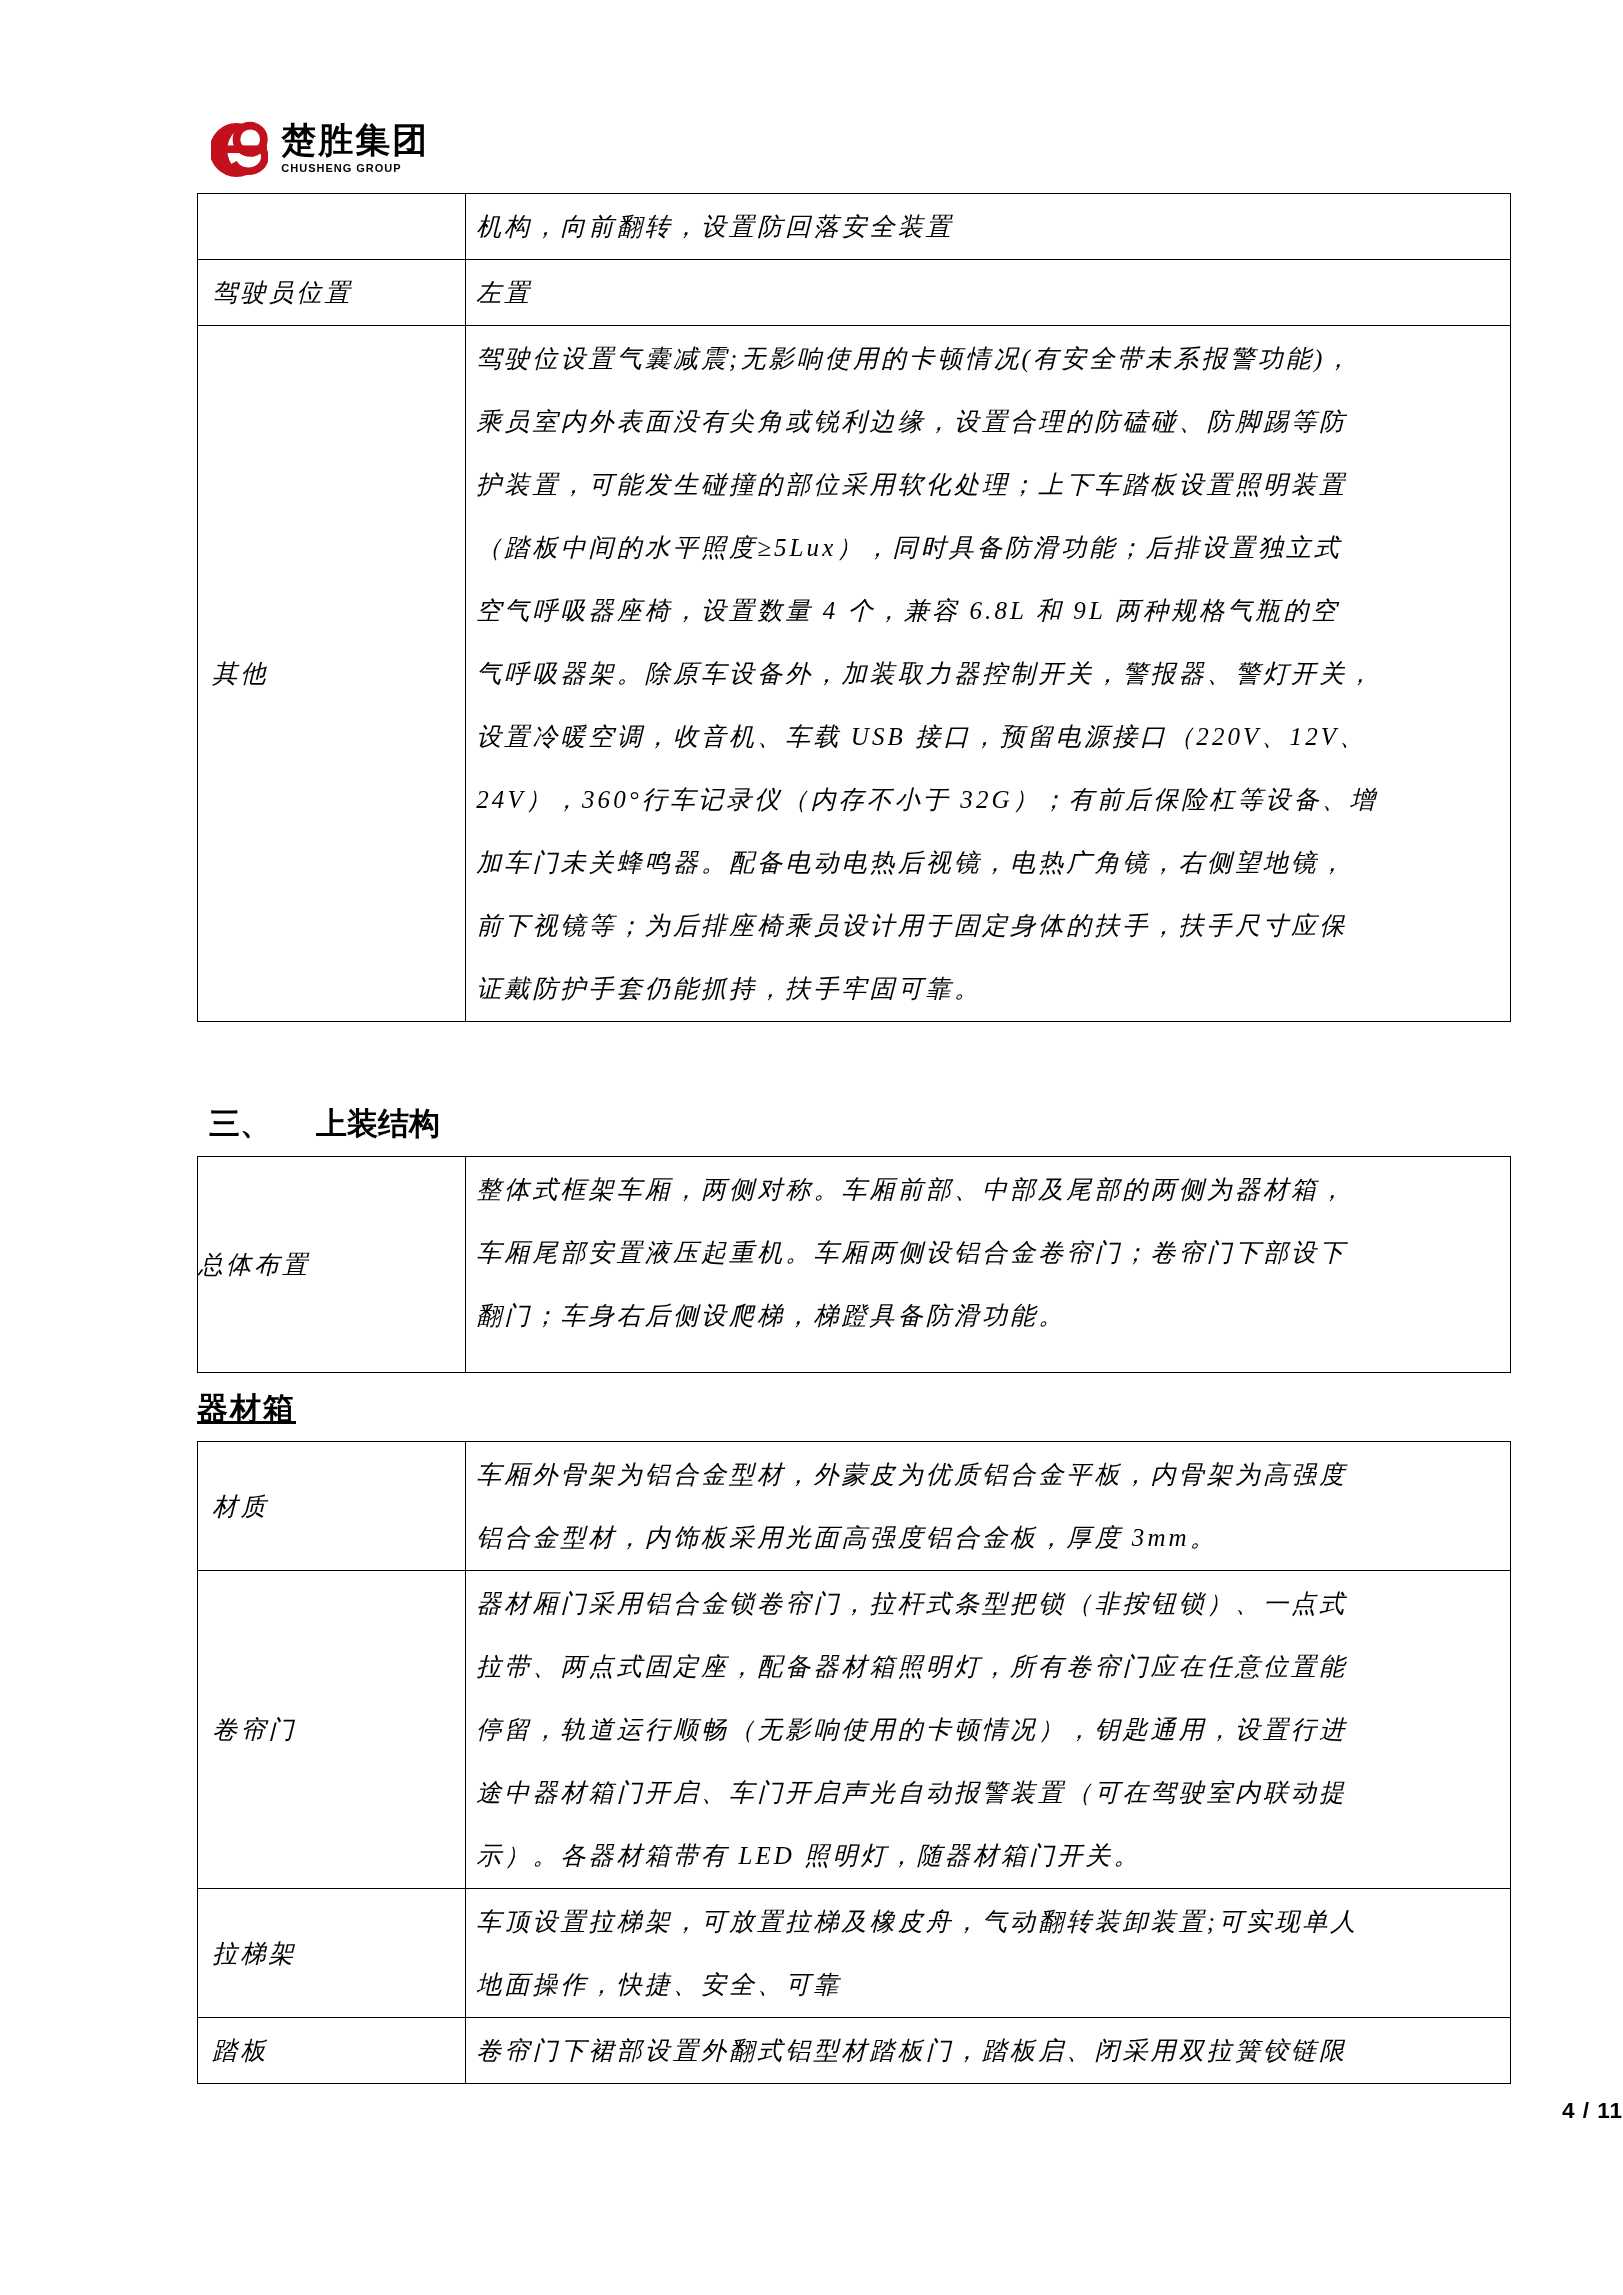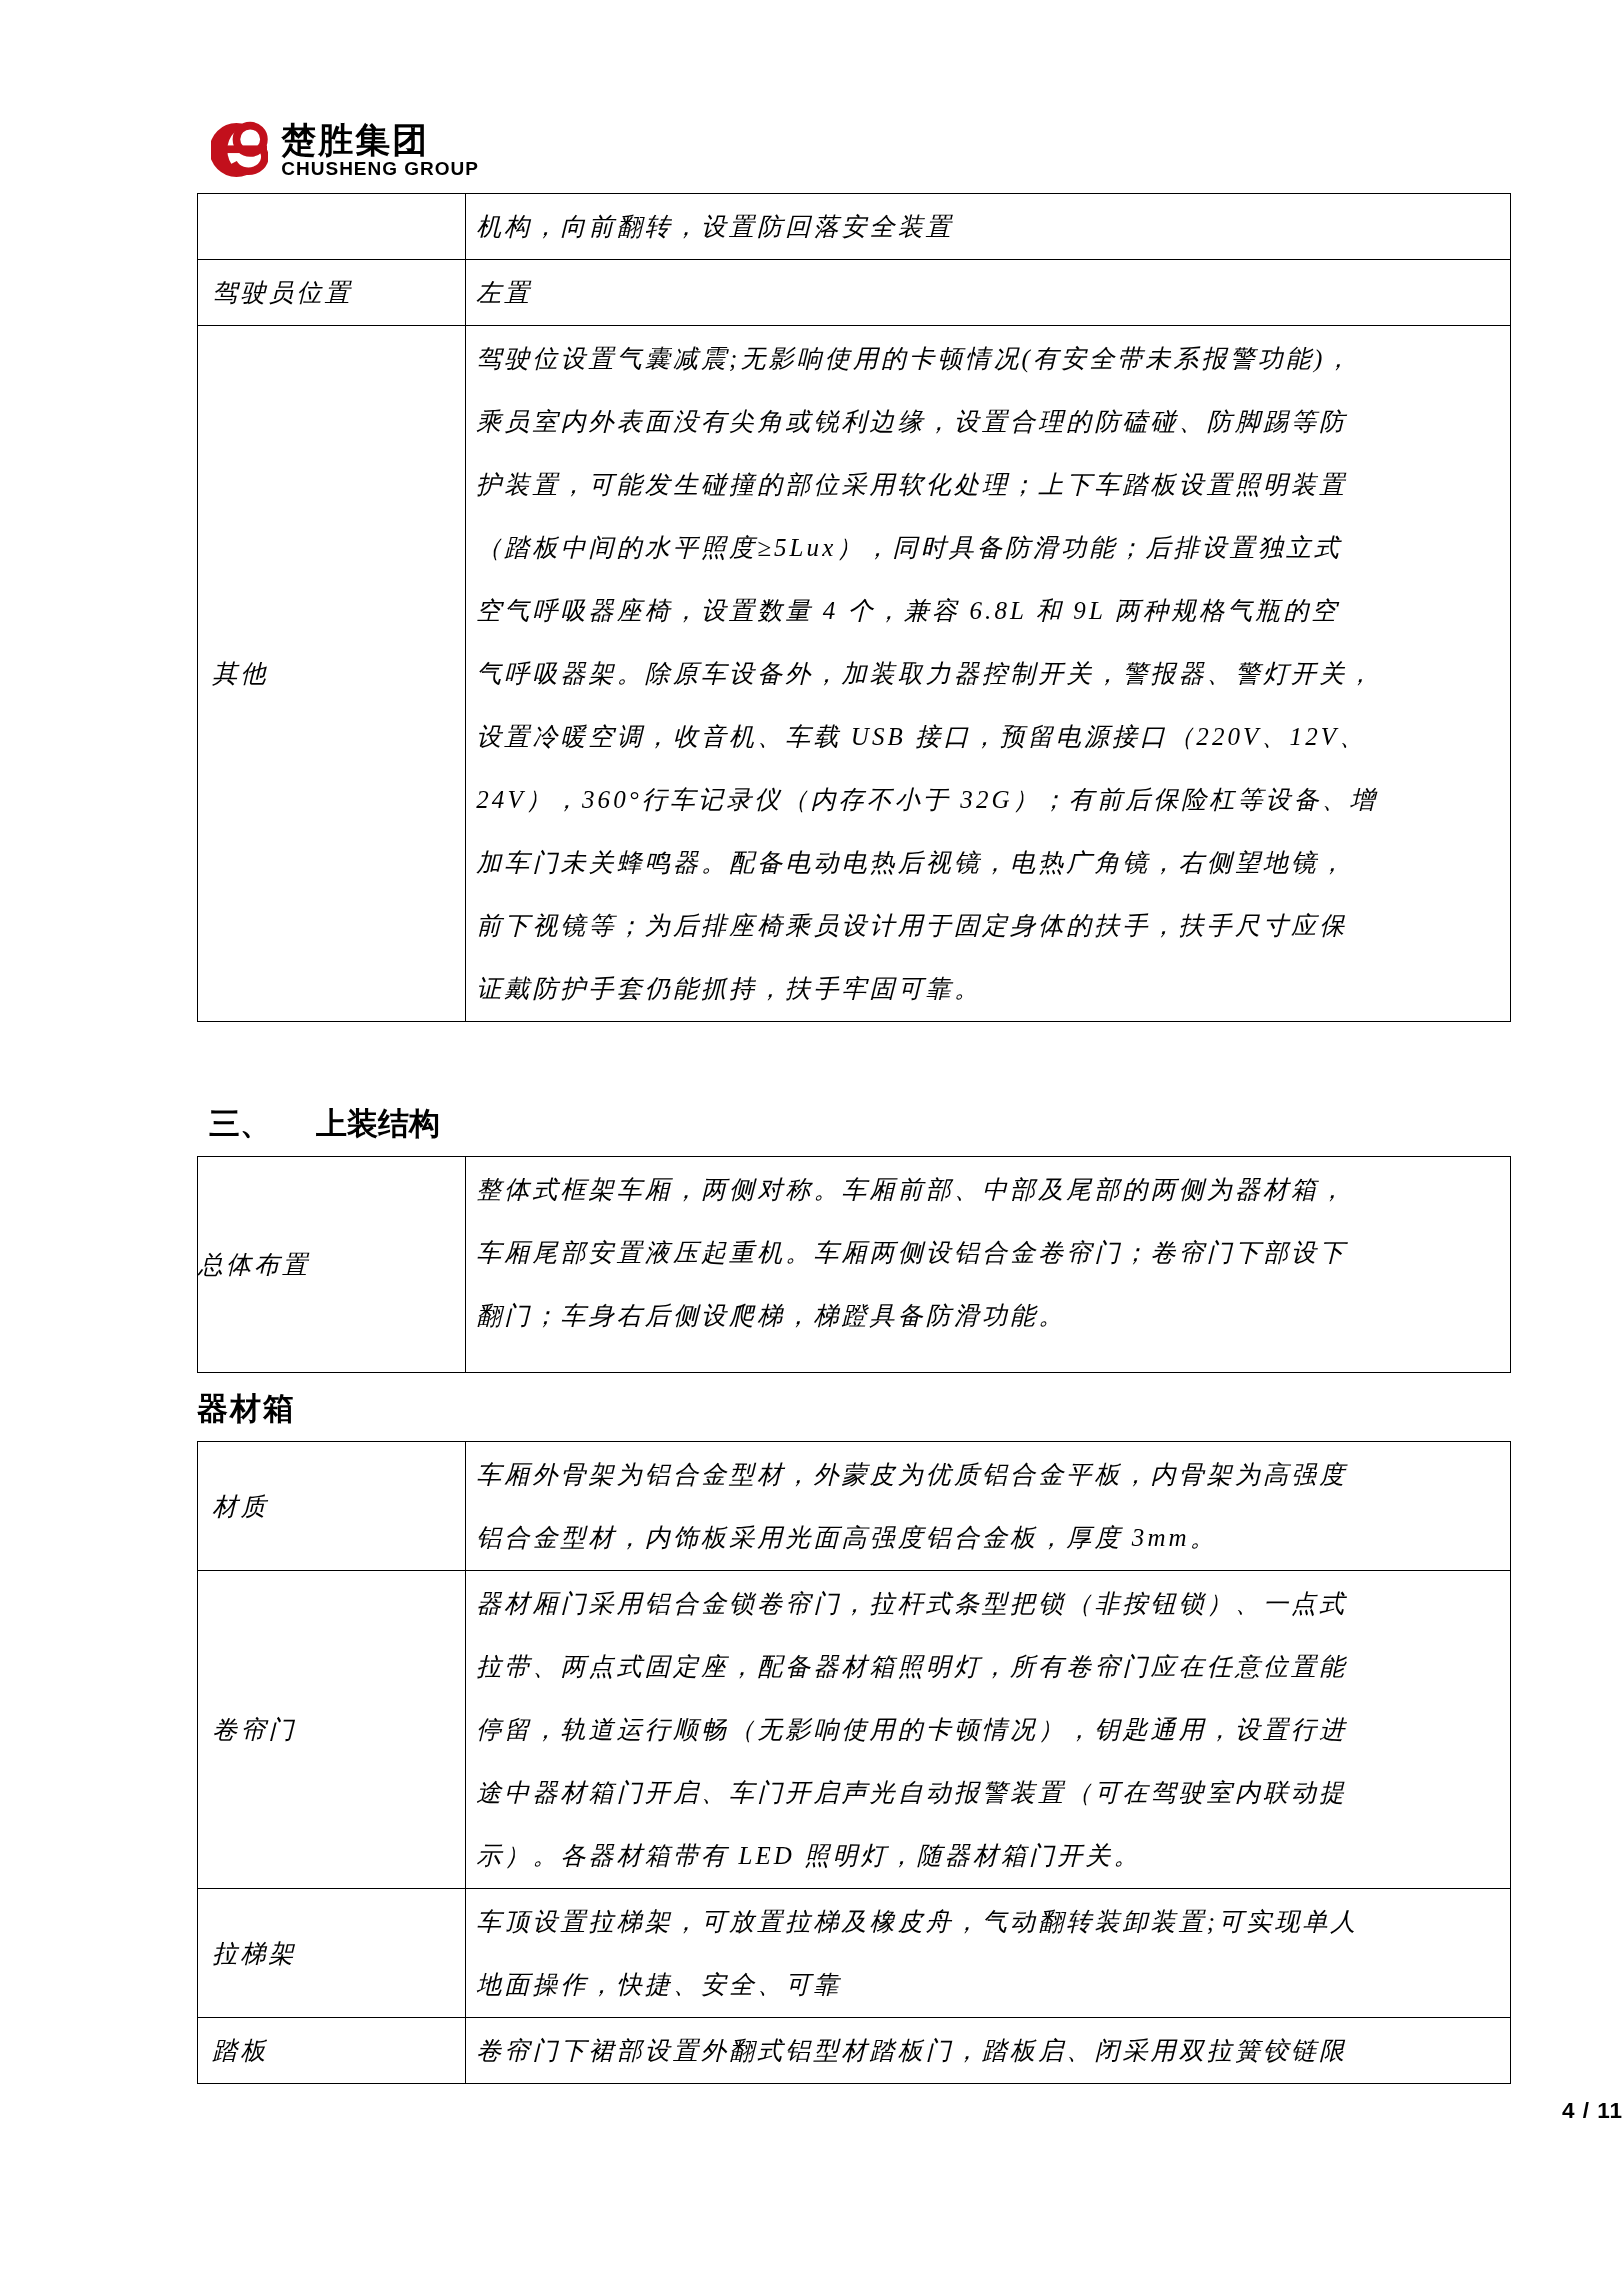--- a/index.html
+++ b/index.html
@@ -8,21 +8,21 @@
     font-family:"Liberation Serif","DejaVu Serif",serif;
     position:relative;overflow:hidden;
   }
   .page{position:absolute;left:0;top:0;width:1623px;height:2108px;}
 
   
   .logo-row{position:absolute;left:211px;top:113px;display:flex;align-items:flex-start;}
   .logo-mark{width:57px;height:74px;flex:0 0 auto;}
   .logo-text{margin-left:13.3px;font-family:"Liberation Sans","DejaVu Sans",sans-serif;}
   .logo-cn{font-size:35px;font-weight:bold;letter-spacing:2px;line-height:35px;margin-top:9.2px;}
-  .logo-en{font-size:19px;font-weight:bold;letter-spacing:1px;line-height:13.3px;margin-top:5.1px;}
+  .logo-en{font-size:11px;font-weight:bold;letter-spacing:1px;line-height:13.3px;margin-top:5.1px;}
 
   
   table.spec{
     position:absolute;left:197px;width:1314px;
     border-collapse:collapse;table-layout:fixed;
   }
   table.t1{top:193px;}
   table.t2{top:1156px;}
   table.t3{top:1441px;}
   table.spec td{
@@ -37,21 +37,21 @@
   .line{height:63px;line-height:63px;white-space:nowrap;overflow:hidden;}
 
   
   .sec-heading{
     position:absolute;left:209px;top:1106px;
     font-size:31px;font-weight:bold;line-height:36px;white-space:nowrap;
   }
   .sec-num{margin-right:45px;}
   .sub-heading{
     position:absolute;left:197px;top:1391px;
-    font-size:31px;font-weight:bold;line-height:36px;letter-spacing:2px;white-space:nowrap;
+    font-size:31px;font-weight:bold;line-height:36px;letter-spacing:2px;white-space:nowrap;text-decoration:underline;
   }
 
   
   .footer{
     position:absolute;left:0;top:2098px;width:1623px;text-align:right;
     font-family:"Liberation Sans","DejaVu Sans",sans-serif;
     font-size:22.5px;font-weight:bold;letter-spacing:1px;
   }
 </style>
 </head>

